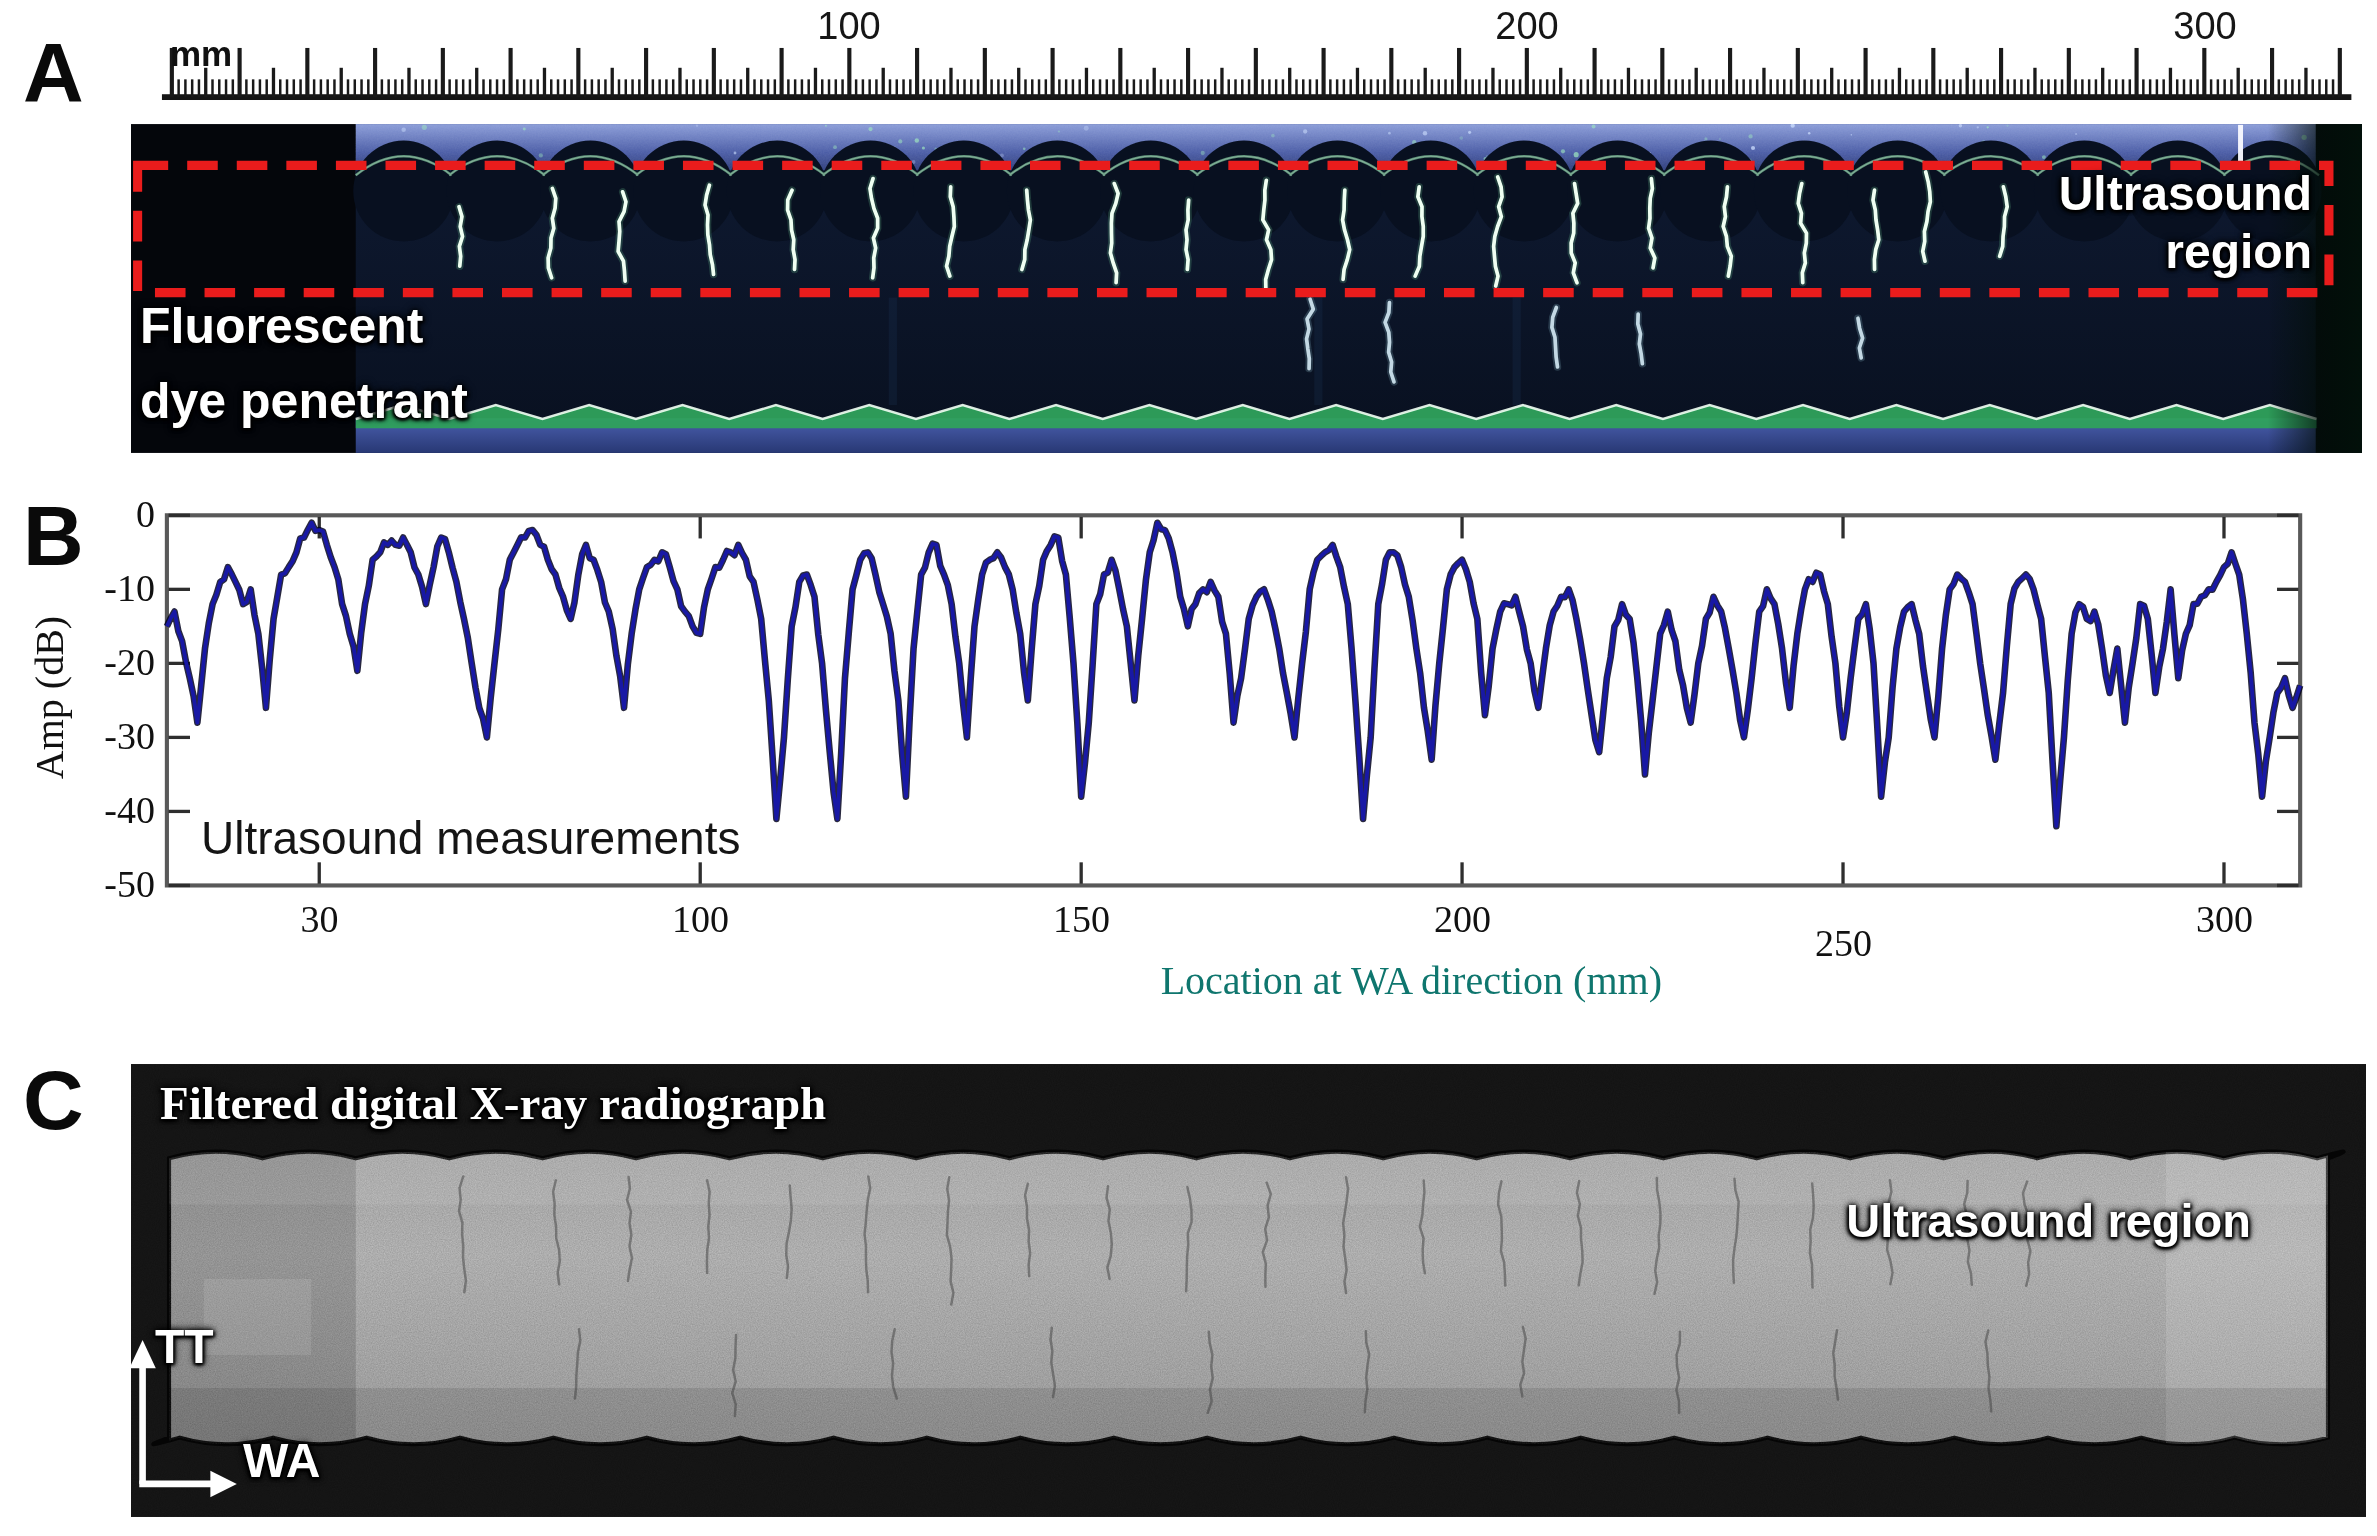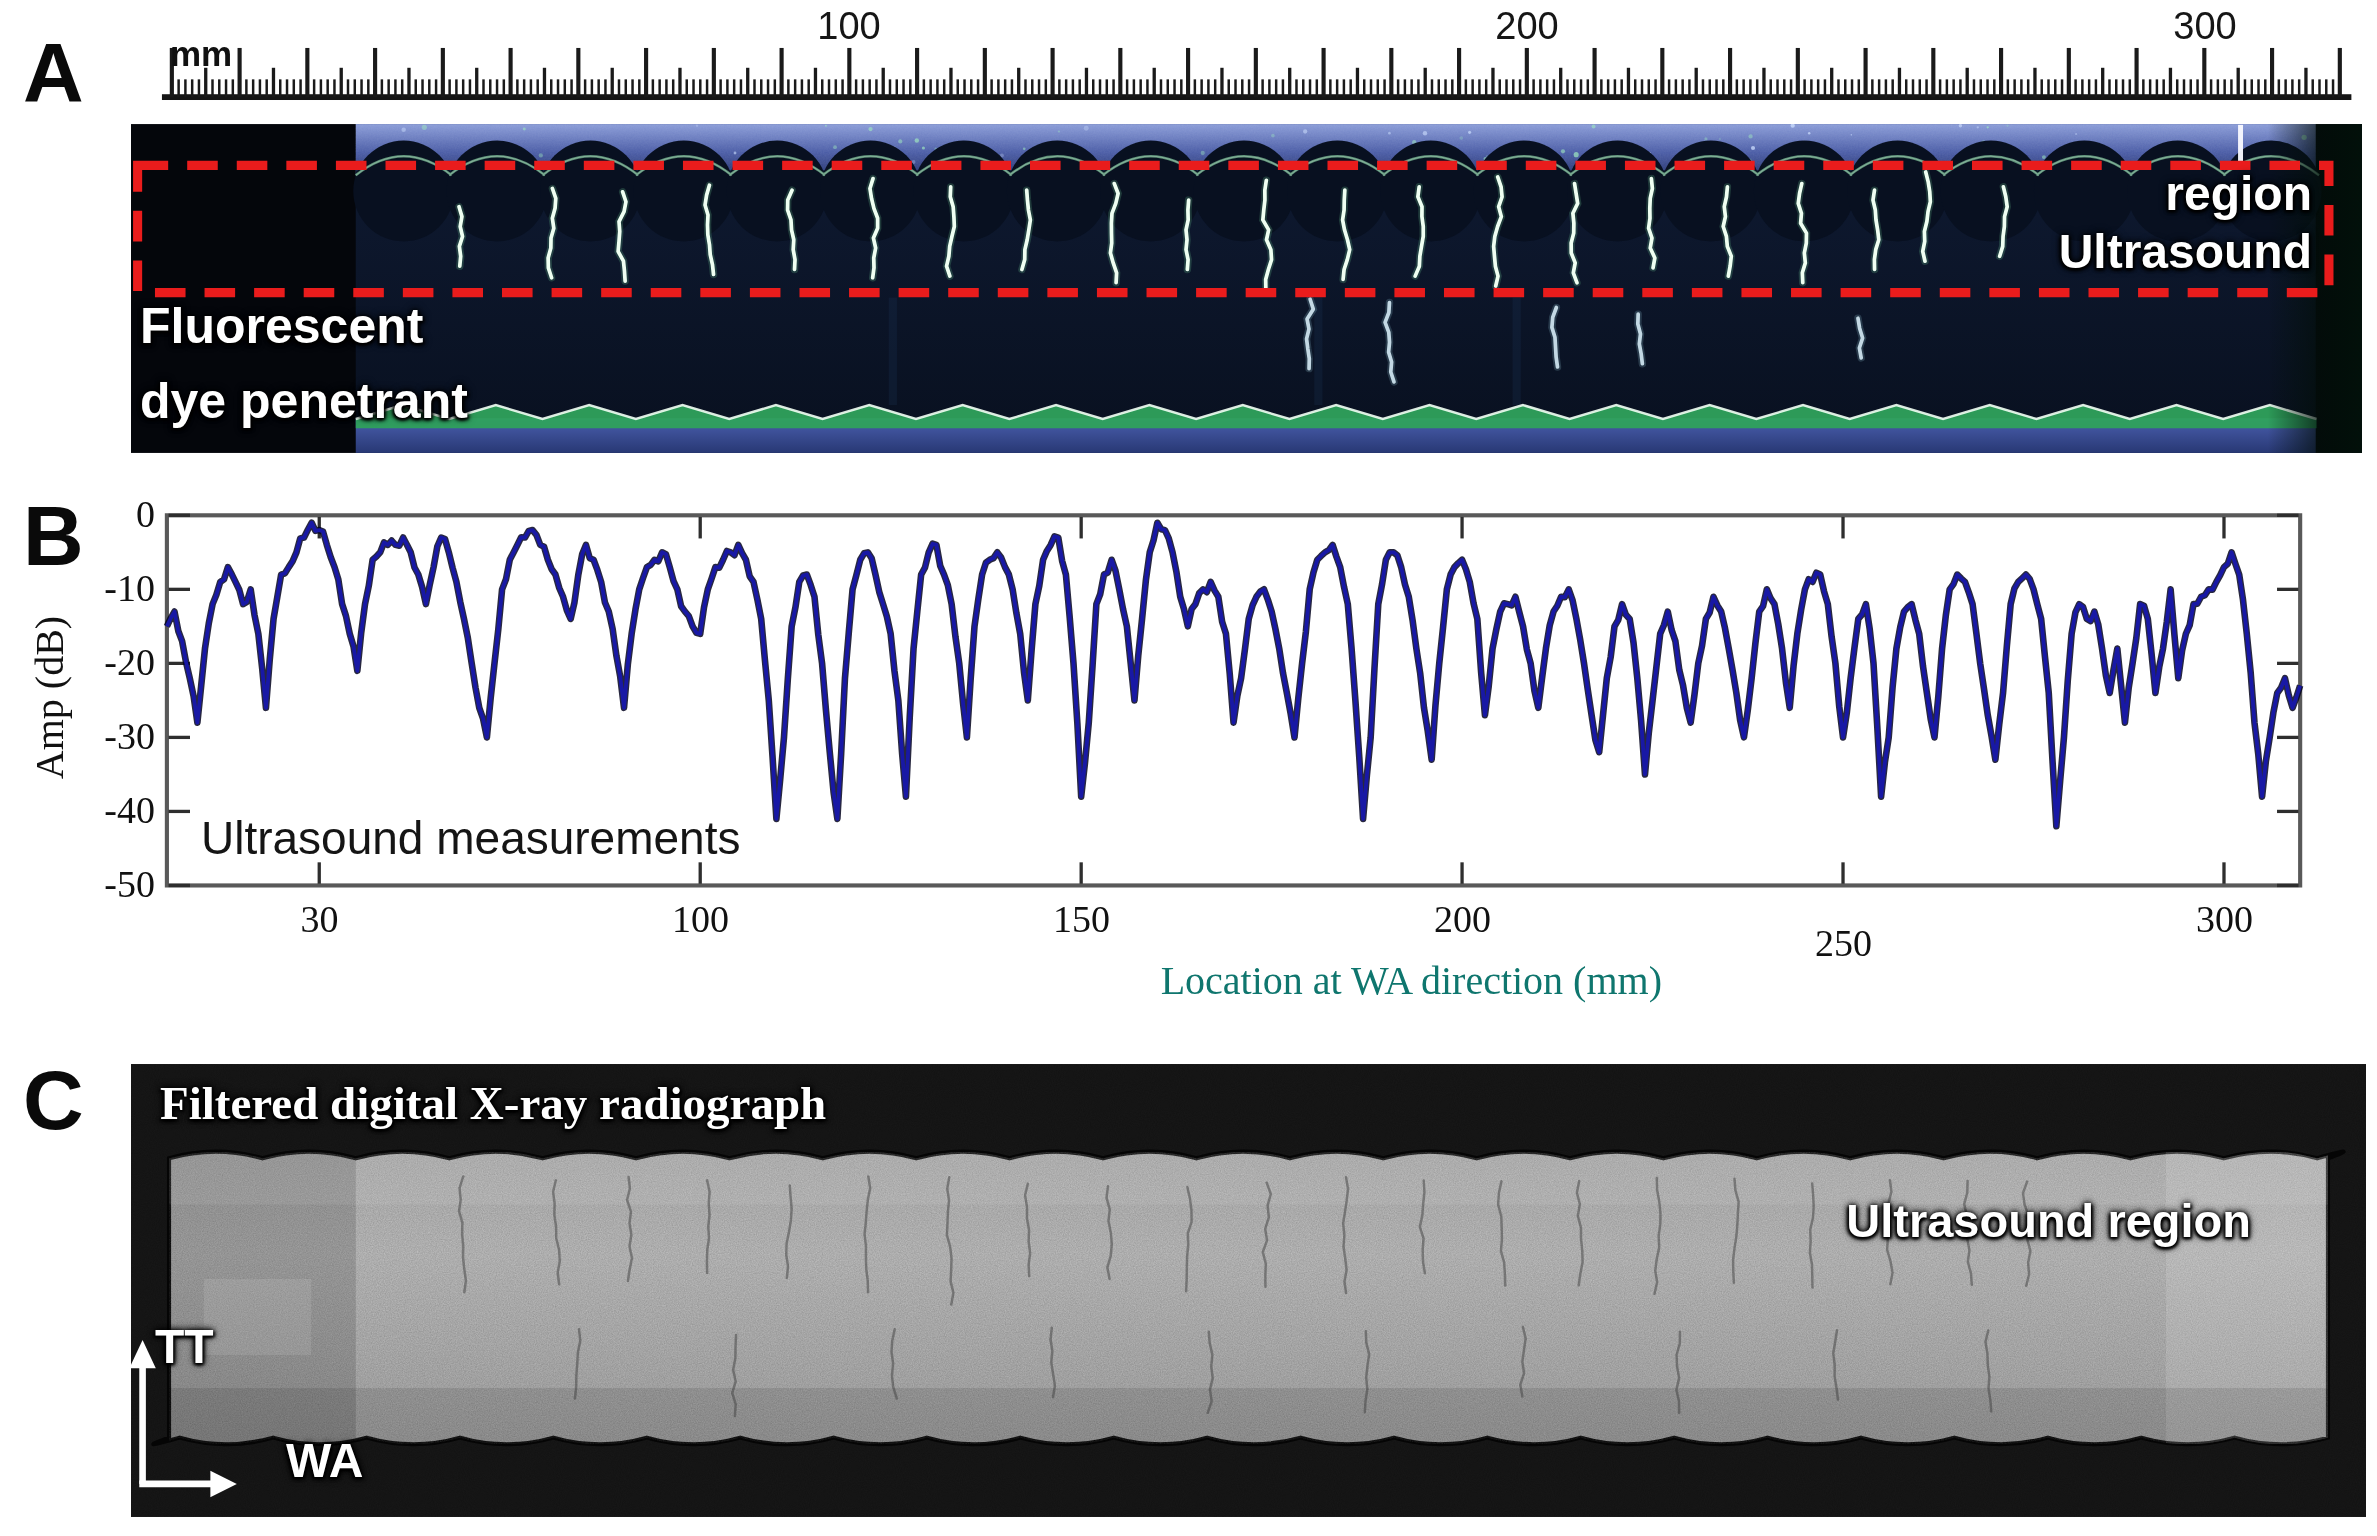--- a/index.html
+++ b/index.html
@@ -26,21 +26,21 @@
   .xtick{position:absolute;width:149px;top:897px;text-align:center;
          font-family:"Liberation Serif",serif;font-size:38px;color:#111;}
   #yTitle{position:absolute;left:-48px;top:671px;width:200px;height:53px;text-align:center;
           transform:rotate(-90deg);font-family:"Liberation Serif",serif;font-size:40px;color:#111;}
   #xTitle{position:absolute;left:910px;top:957px;width:752px;text-align:right;
           font-family:"Liberation Serif",serif;font-size:40px;color:#0f766e;}
   #chartAnnot{position:absolute;left:201px;top:811px;font-size:46px;color:#151515;font-weight:400;}
   #pcTitle{left:160px;top:1076px;font-size:47px;font-family:Liberation Serif, serif;}
   #pcRegion{left:1673px;top:1193px;width:578px;text-align:right;font-size:47px;}
   #ttLabel{left:155px;top:1319px;font-size:48px;}
-  #waLabel{left:243px;top:1433px;font-size:48px;margin-left:43px;}
+  #waLabel{left:243px;top:1433px;font-size:48px;}
 </style>
 </head>
 <body>
 
 <div id="fig">
 
   <div class="plabel" id="labelA">A</div>
   <div class="plabel" id="labelB">B</div>
   <div class="plabel" id="labelC">C</div>
 
@@ -573,22 +573,22 @@
       <path d="M1883,372 L1878.6,384 L1877.6,396 L1881.3,408 L1882.0,420 L1882.7,432 L1884.4,444" fill="none" stroke="#def5ff" stroke-width="4.5" opacity="0.85" stroke-linecap="round" stroke-linejoin="round"></path>
       <path d="M1982,380 L1981.6,392 L1984.8,404 L1983.4,416 L1985.6,428 L1987.1,440" fill="none" stroke="#9fd8e8" stroke-width="9" opacity="0.2" stroke-linecap="round"></path>
       <path d="M1982,380 L1981.6,392 L1984.8,404 L1983.4,416 L1985.6,428 L1987.1,440" fill="none" stroke="#def5ff" stroke-width="4.5" opacity="0.85" stroke-linecap="round" stroke-linejoin="round"></path>
       <path d="M2248,385 L2250.0,397 L2253.6,409 L2249.7,421 L2251.9,433" fill="none" stroke="#9fd8e8" stroke-width="9" opacity="0.2" stroke-linecap="round"></path>
       <path d="M2248,385 L2250.0,397 L2253.6,409 L2249.7,421 L2251.9,433" fill="none" stroke="#def5ff" stroke-width="4.5" opacity="0.85" stroke-linecap="round" stroke-linejoin="round"></path>
       <rect x="2744" y="150" width="114" height="398" fill="url(#gAR)"></rect>
       <rect x="2708" y="151" width="6" height="54" fill="#fafaff" opacity="0.95"></rect>
       <rect x="166" y="200" width="2652" height="154" fill="none" stroke="#ea1c1c" stroke-width="11" stroke-dasharray="37 23"></rect>
     </svg>
   <div class="wtext" id="paRegion">
+    <div>Ultrasound</div>
     <div>region</div>
-    <div>Ultrasound</div>
   </div>
   <div class="wtext" id="paCap1">Fluorescent</div>
   <div class="wtext" id="paCap2">dye penetrant</div>
 
   <svg id="chart-svg" viewBox="0 555 2877 715">
       <rect x="202" y="623" width="2582" height="448" fill="#ffffff" stroke="#595959" stroke-width="5"></rect>
       <line x1="386.4" y1="625" x2="386.4" y2="651" stroke="#2e2e2e" stroke-width="4"></line>
       <line x1="386.4" y1="1069" x2="386.4" y2="1043" stroke="#2e2e2e" stroke-width="4"></line>
       <line x1="847.5" y1="625" x2="847.5" y2="651" stroke="#2e2e2e" stroke-width="4"></line>
       <line x1="847.5" y1="1069" x2="847.5" y2="1043" stroke="#2e2e2e" stroke-width="4"></line>

